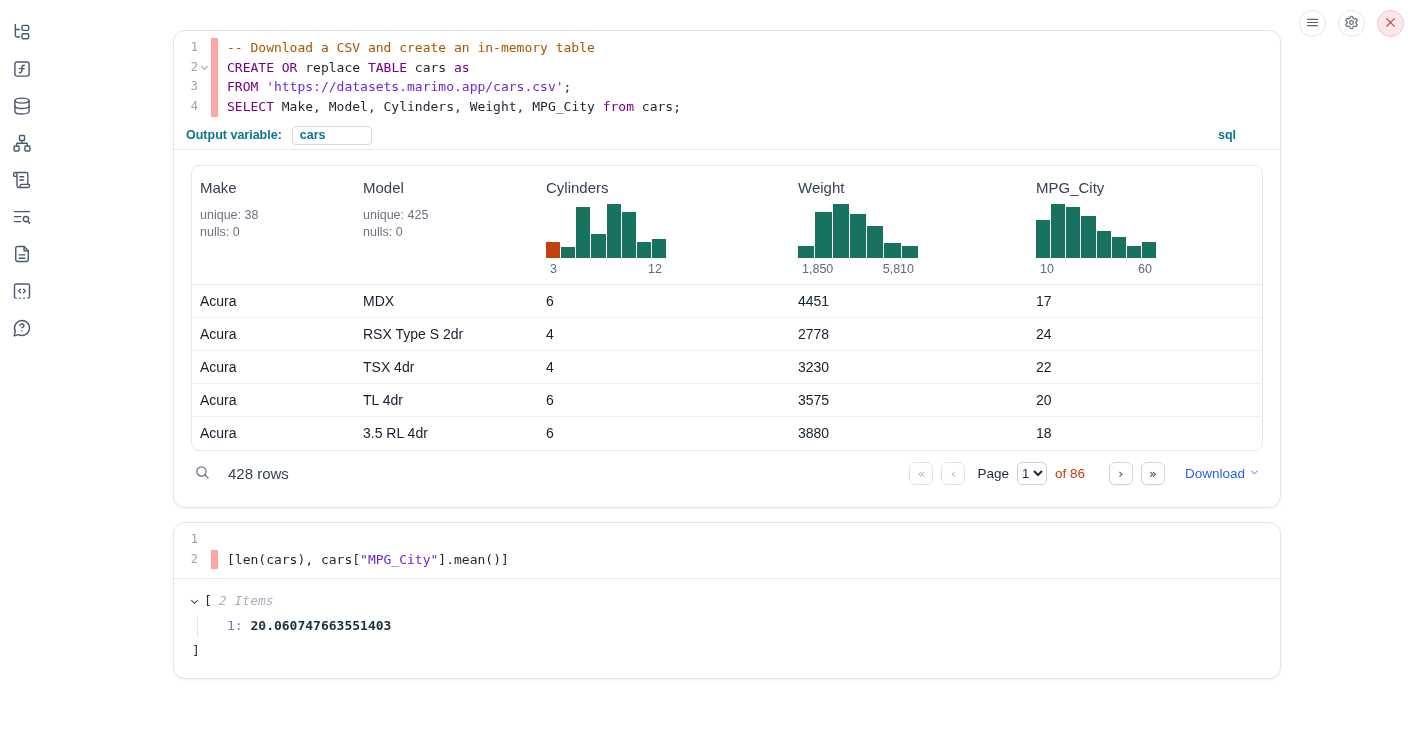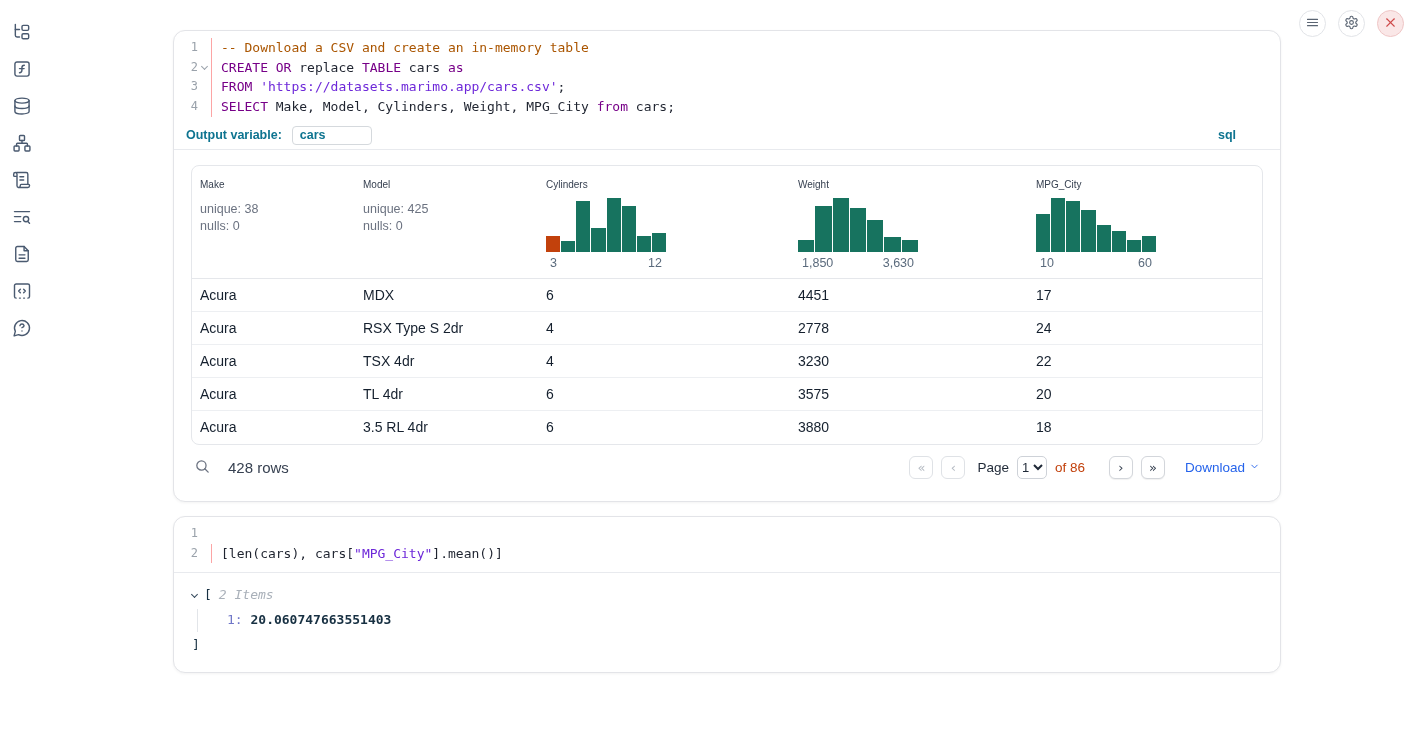--- a/index.html
+++ b/index.html
@@ -31,42 +31,42 @@
 
   
   .code-area { padding: 7px 0 5px 0; }
   .code-line { display: flex; line-height: 19.7px; font-family: "DejaVu Sans Mono", monospace;
                font-size: 13px; white-space: pre; }
   .gutter-num { width: 24px; text-align: right; color: #9aa2ab; flex: none; font-size: 12px; }
   .gutter-fold { width: 13px; flex: none; position: relative; }
   .gutter-fold .chev { position: absolute; left: 4px; top: 6px; width: 5px; height: 5px;
                        border-right: 1.4px solid #9aa2ab; border-bottom: 1.4px solid #9aa2ab;
                        transform: rotate(45deg); }
-  .code-text { border-left: 1px solid #fca5a5; padding-left: 9px; color: #1f2430; }
+  .code-text { border-left: 7px solid #fca5a5; padding-left: 9px; color: #1f2430; }
   .tok-comment { color: #aa5500; }
   .tok-kw      { color: #770088; }
   .tok-str     { color: #6d28d9; }
   .tok-plain   { color: #1f2430; }
 
   
   .meta-row { display: flex; align-items: center; height: 28px; padding: 0 12px;
               border-bottom: 1px solid #e8eaee; }
   .outvar-label { font-size: 12.5px; font-weight: bold; color: #0e7490; }
   .outvar-input { margin-left: 10px; width: 80px; height: 19px; border: 1px solid #d5d9dd;
                   border-radius: 4px; font-size: 12.5px; font-weight: bold; color: #0e7490;
                   padding: 0 7px; font-family: "Liberation Sans", sans-serif; outline: none; }
   .lang-badge { margin-left: auto; margin-right: 32px; font-size: 12.5px; font-weight: bold; color: #0e7490; }
 
   
   .cell-output { padding: 15px 17px 10px 17px; }
   .dtable { border: 1px solid #e5e7eb; border-radius: 8px; overflow: hidden; }
   .grid-cols { display: grid; grid-template-columns: 163px 183px 252px 238px 1fr; }
   .thead { border-bottom: 1px solid #e5e7eb; }
   .th { padding: 13px 8px 8px 8px; }
-  .th-title { font-size: 10px; color: #374151; }
+  .th-title { font-size: 15px; color: #374151; }
   .th-stats { margin-top: 11px; font-size: 12.5px; color: #6b7280; line-height: 17px; }
   .hist-wrap { margin-top: 7px; width: 120px; }
   .hist-chart { height: 55px; display: flex; align-items: flex-end; gap: 1px; }
   .hist-bar { flex: 1; background: #17735f; }
   .hist-labels { display: flex; justify-content: space-between; font-size: 12.5px;
                  color: #5b6b7d; margin-top: 4px; padding: 0 4px; }
   .tr { height: 33px; align-items: center; border-bottom: 1px solid #edeff2;
         font-size: 14px; color: #15202e; }
   .tr:last-child { border-bottom: none; }
   .td { padding: 0 8px; }
@@ -263,21 +263,21 @@
                   <div class="hist-bar" style="height: 12px;"></div>
                   <div class="hist-bar" style="height: 46px;"></div>
                   <div class="hist-bar" style="height: 54px;"></div>
                   <div class="hist-bar" style="height: 44px;"></div>
                   <div class="hist-bar" style="height: 32px;"></div>
                   <div class="hist-bar" style="height: 15px;"></div>
                   <div class="hist-bar" style="height: 12px;"></div>
                 </div>
                 <div class="hist-labels">
                   <span>1,850</span>
-                  <span>3,630</span>
+                  <span>5,810</span>
                 </div>
               </div>
             </div>
             <div class="th">
               <div class="th-title">MPG_City</div>
               <div class="hist-wrap">
                 <div class="hist-chart">
                   <div class="hist-bar" style="height: 38px;"></div>
                   <div class="hist-bar" style="height: 54px;"></div>
                   <div class="hist-bar" style="height: 51px;"></div>

